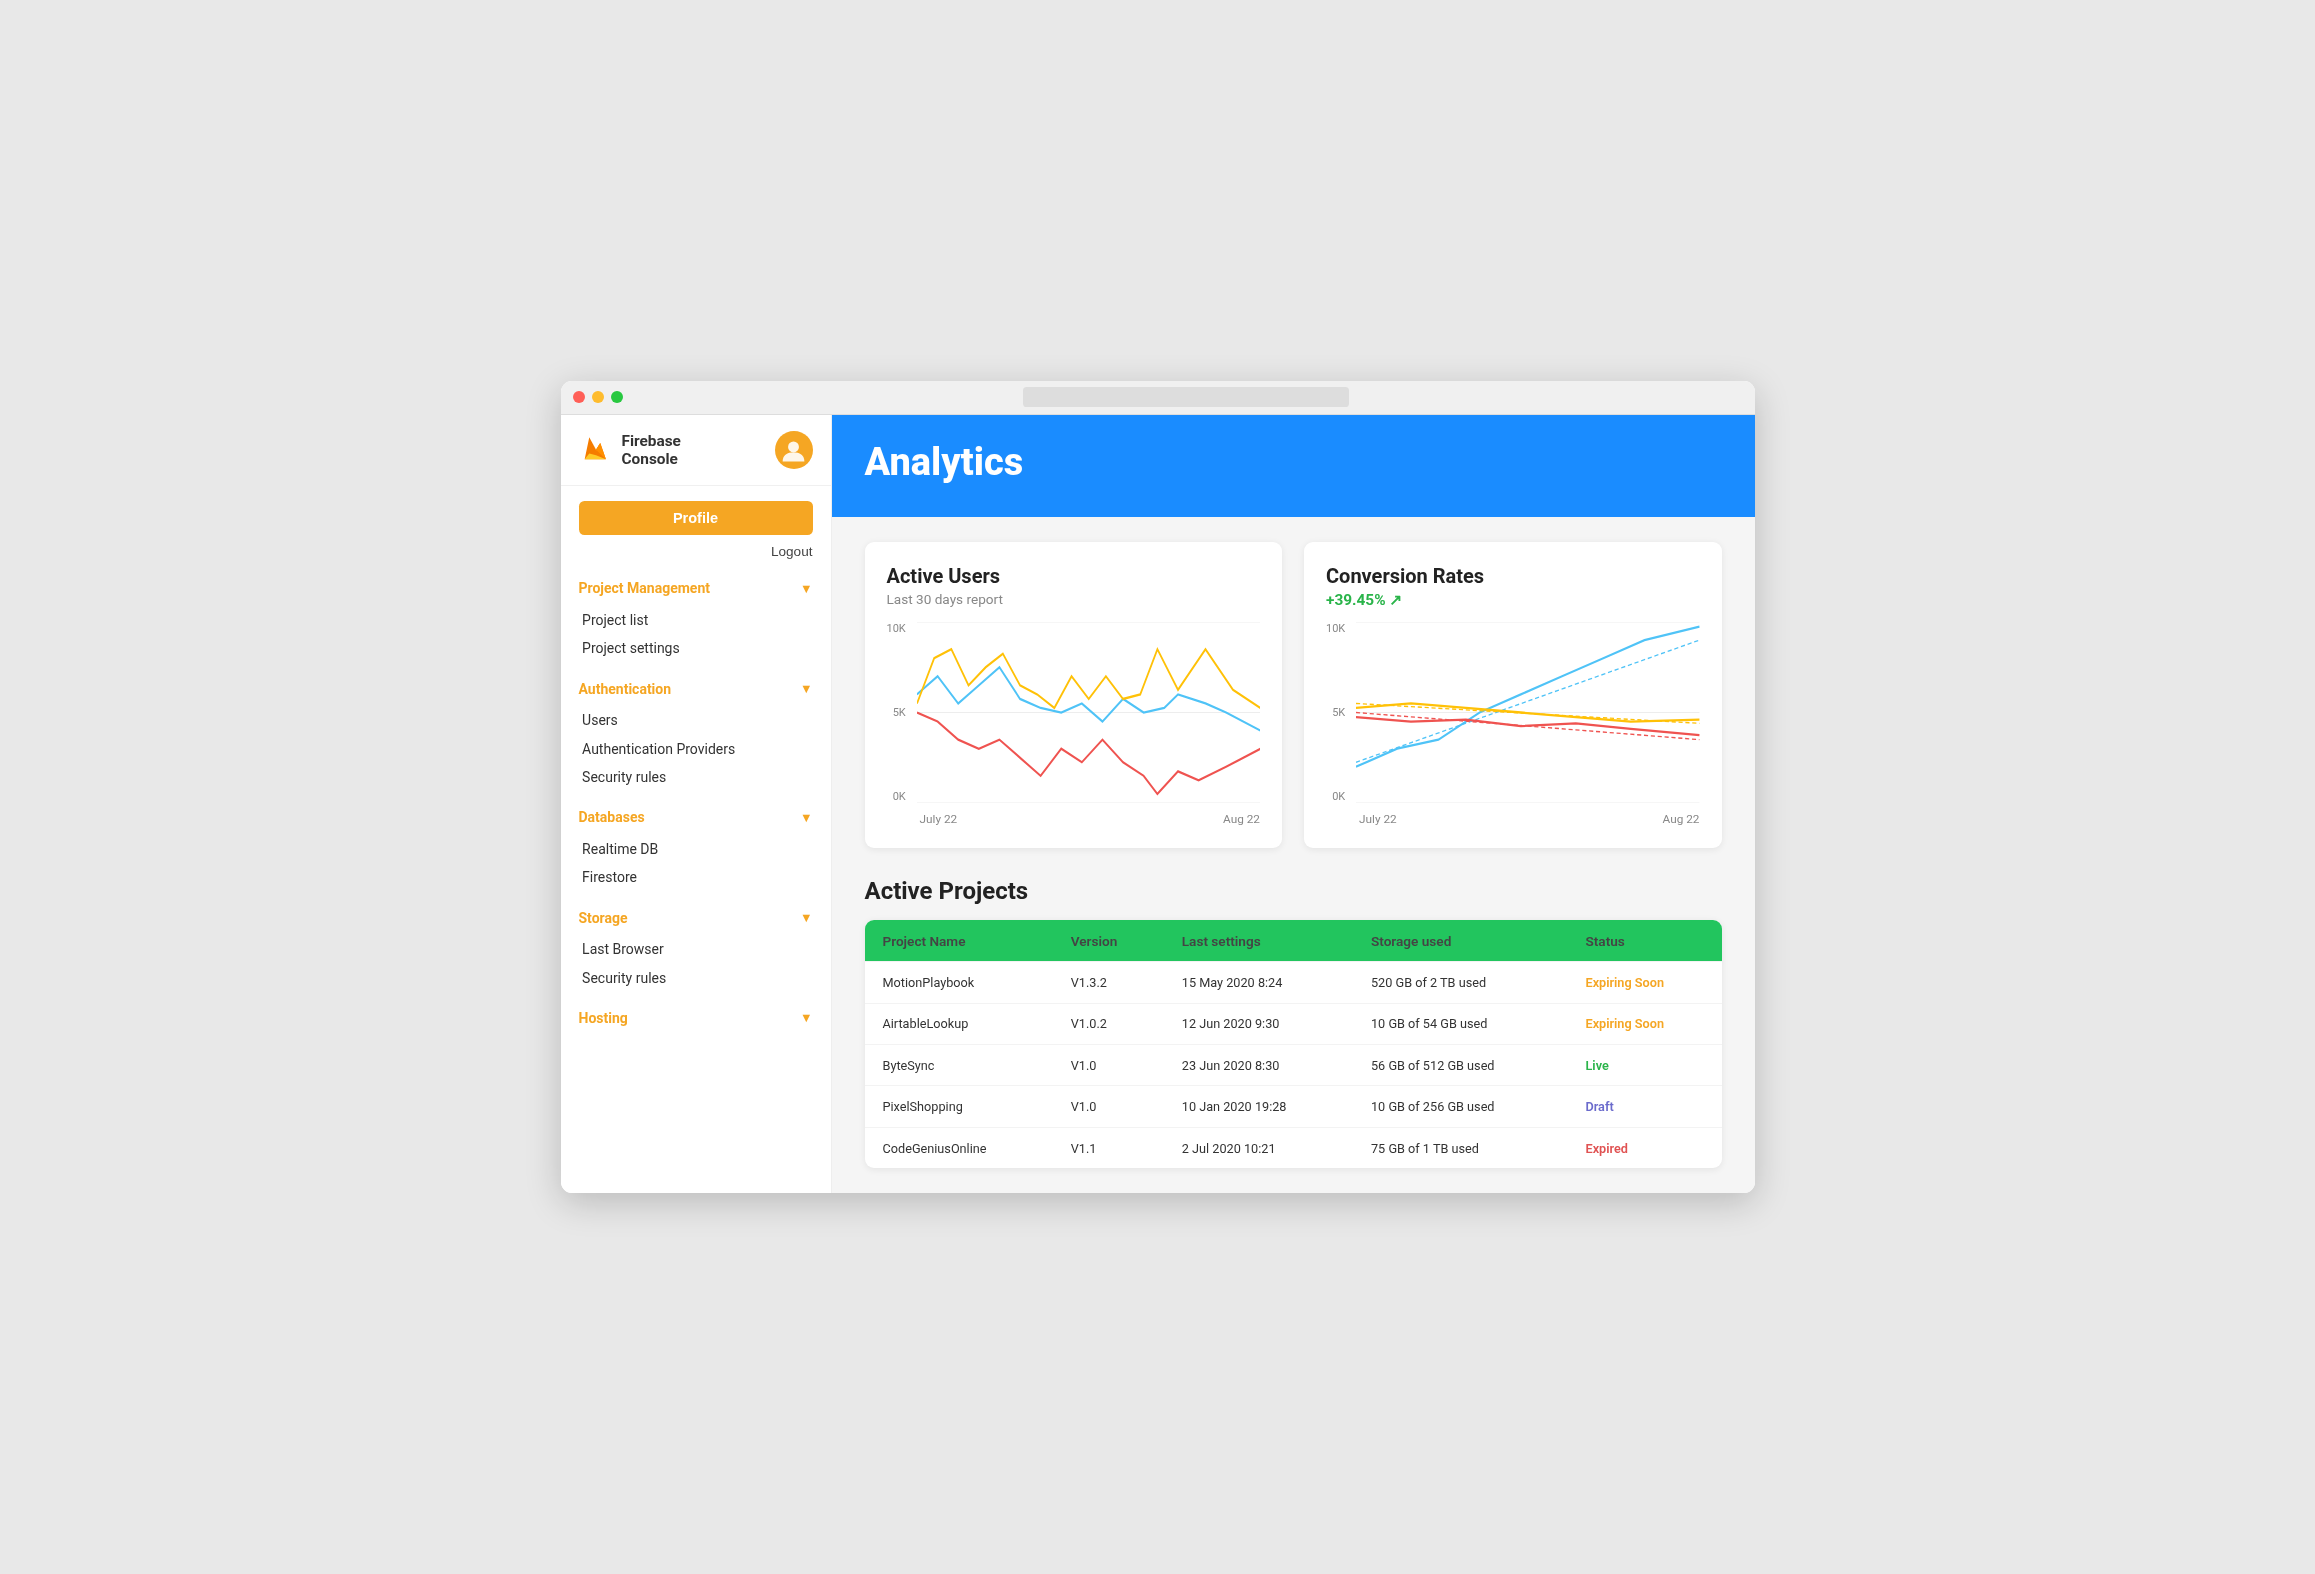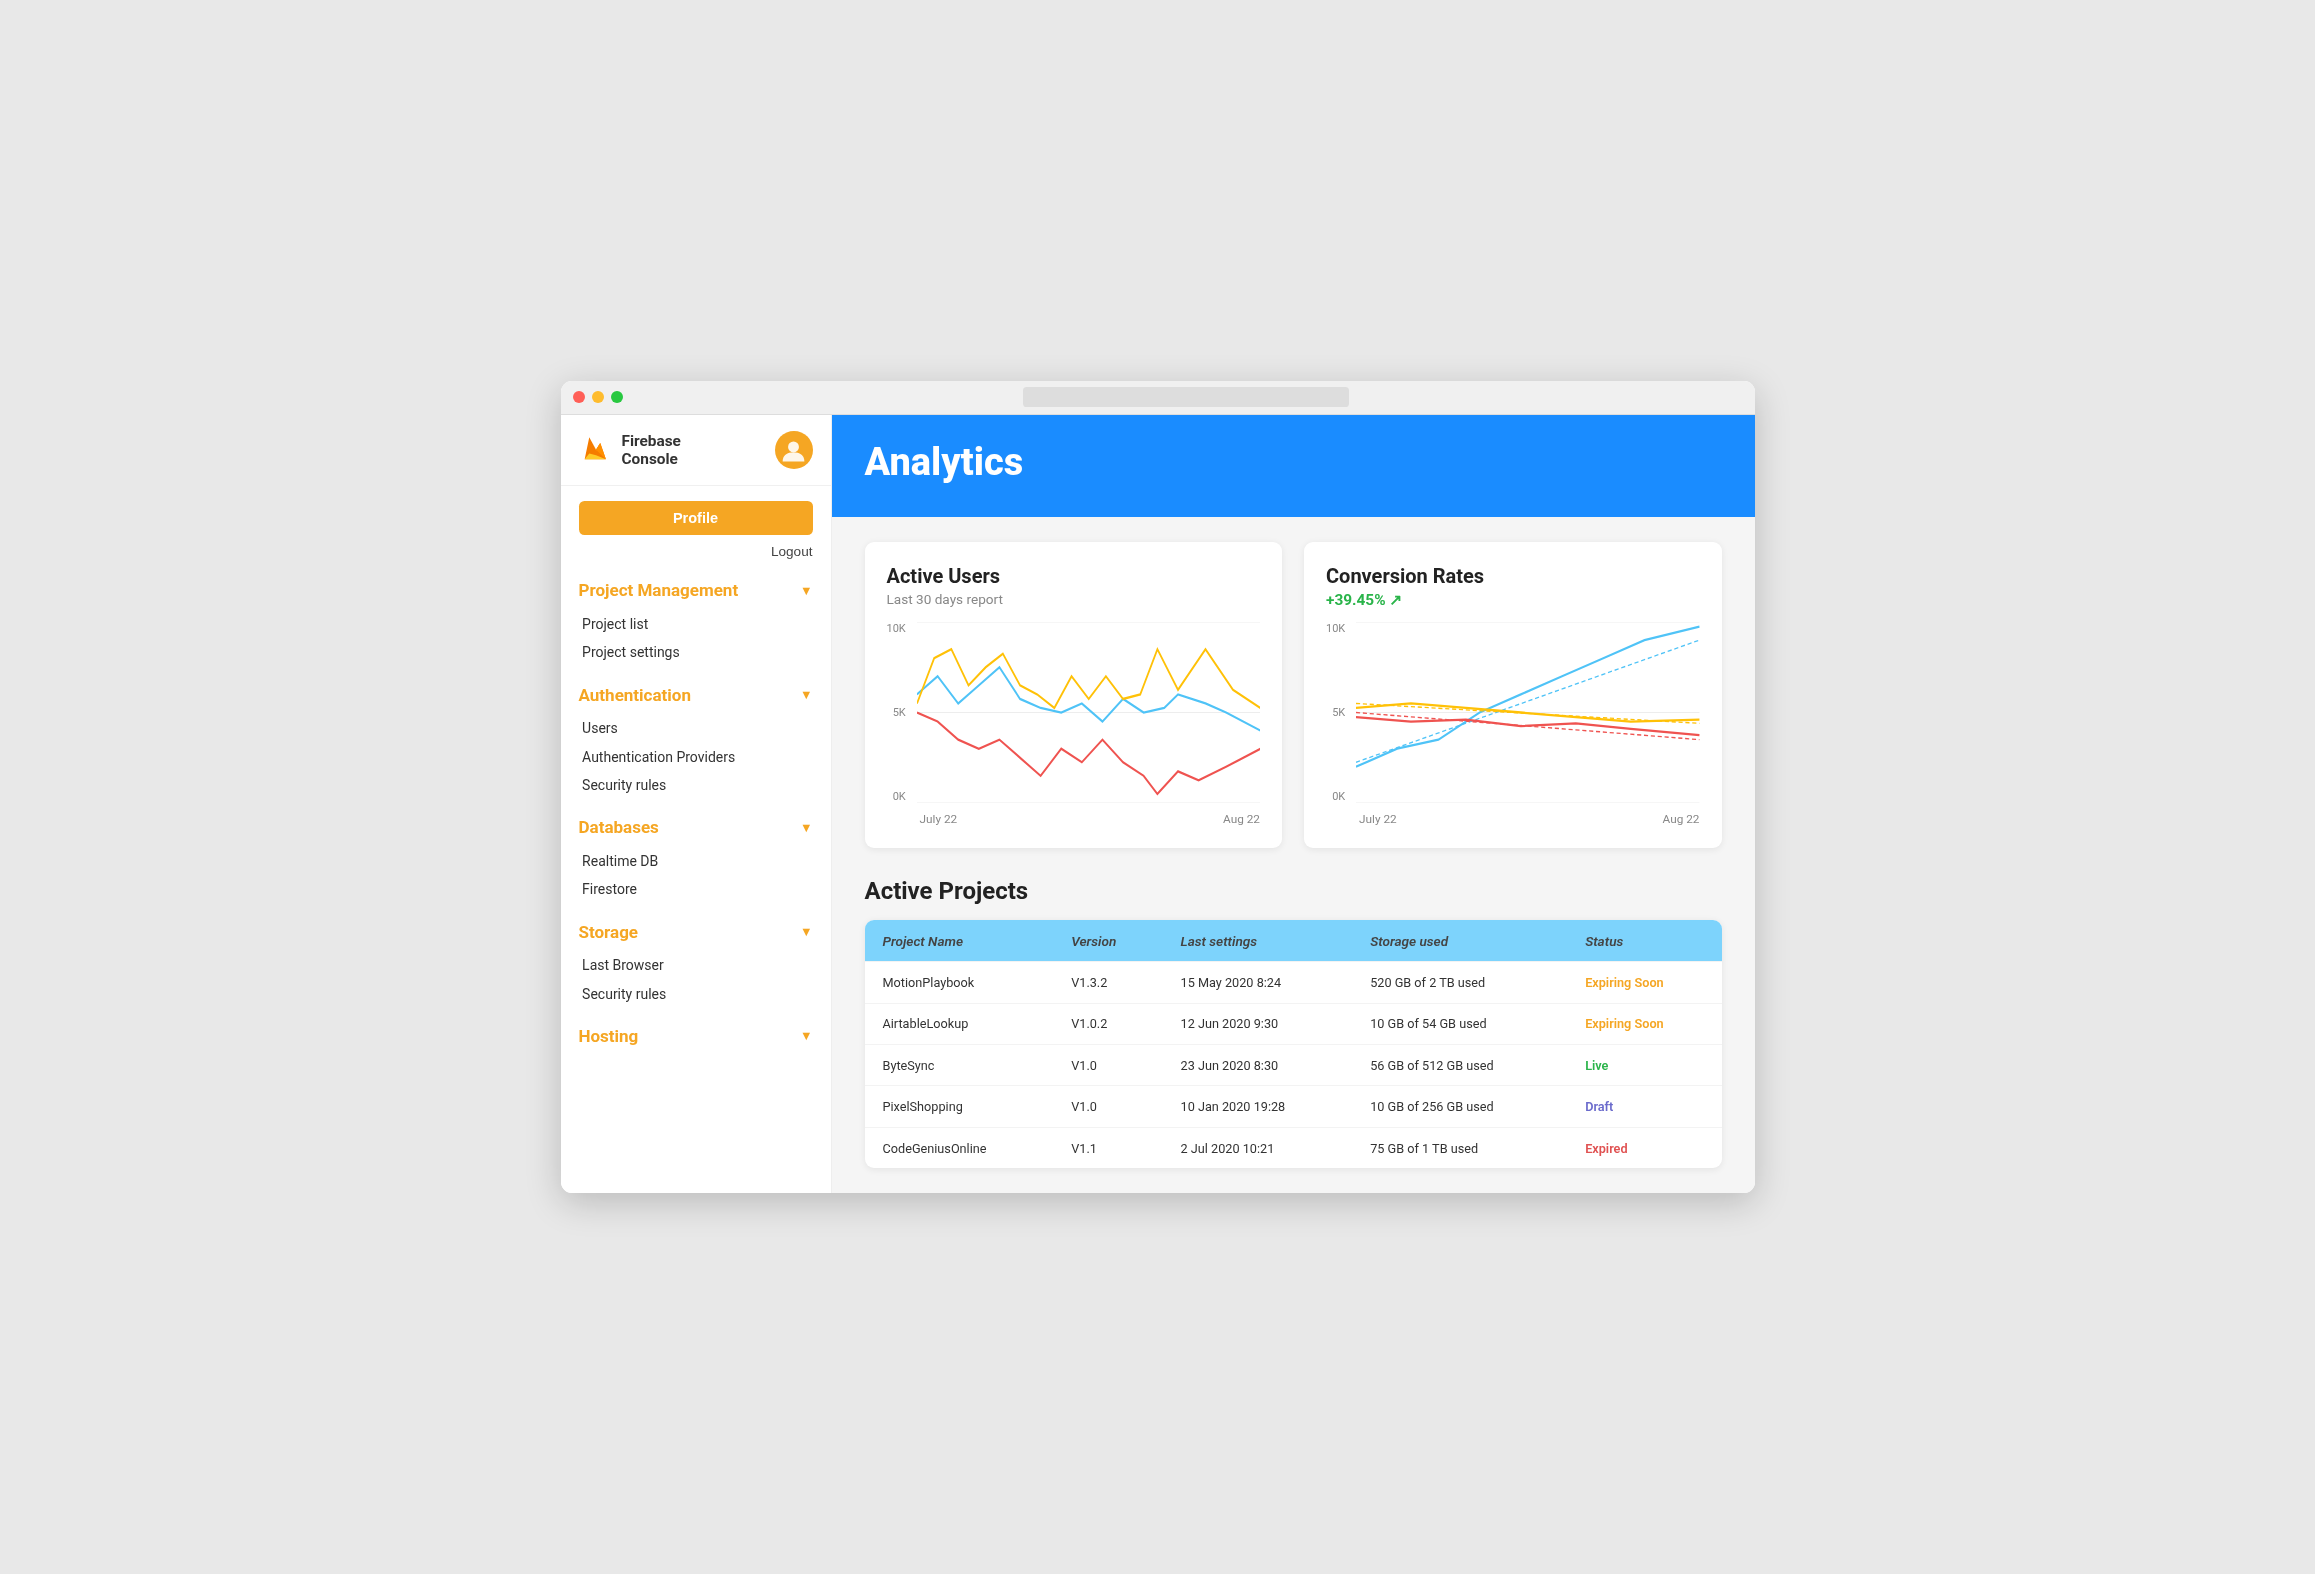--- a/index.html
+++ b/index.html
@@ -126,21 +126,21 @@
       padding: 18px 18px 0;
     }
     .sidebar-section-header {
       display: flex;
       align-items: center;
       justify-content: space-between;
       margin-bottom: 9px;
       cursor: pointer;
     }
     .sidebar-section-title {
-      font-size: 17px;
+      font-size: 14px;
       font-weight: 700;
       color: #f5a623;
     }
     .chevron {
       color: #f5a623;
       font-size: 12.7px;
     }
     .sidebar-item {
       display: block;
       padding: 6.3px 3.6px;
@@ -216,22 +216,21 @@
       background: #fff;
       border-radius: 9px;
       overflow: hidden;
       box-shadow: 0 1.8px 7.2px rgba(0,0,0,0.07);
     }
     table {
       width: 100%;
       border-collapse: collapse;
     }
     thead tr {
-      background: #7dd3fc;
-      font-style: italic;
+      background: #22c55e;
     }
     th {
       padding: 12.7px 18px;
       text-align: left;
       font-size: 13.6px;
       font-weight: 600;
       color: #444;
     }
     td {
       padding: 12.7px 18px;

